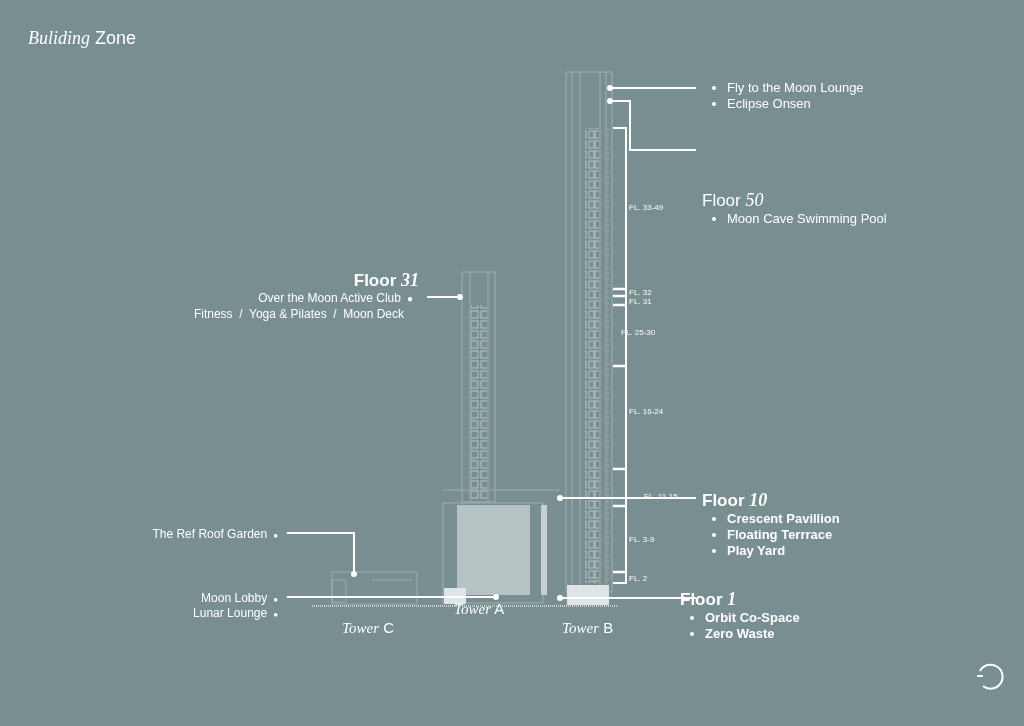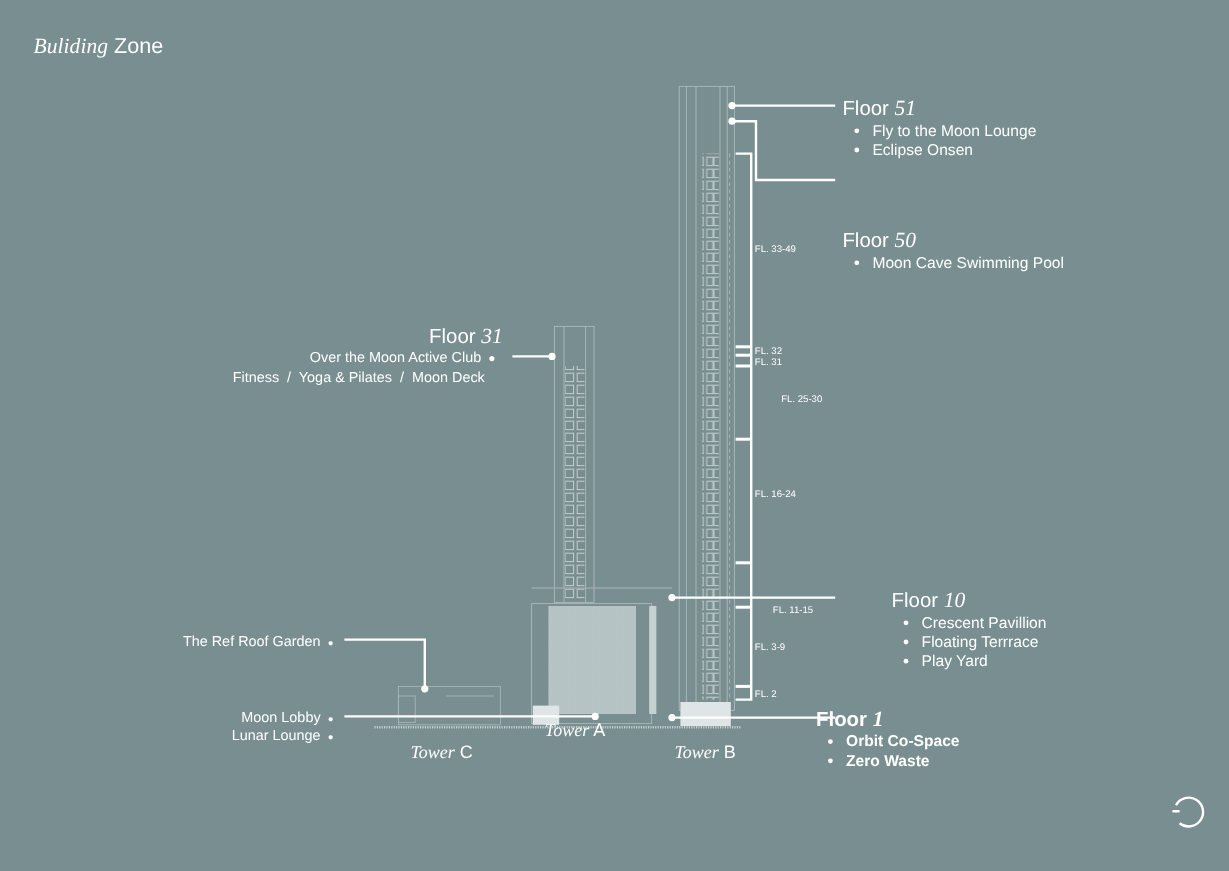--- a/index.html
+++ b/index.html
@@ -106,41 +106,37 @@
     <circle cx="610" cy="101" r="3"></circle>
     <circle cx="460" cy="297" r="3"></circle>
     <circle cx="560" cy="498" r="3"></circle>
     <circle cx="560" cy="598" r="3"></circle>
     <circle cx="354" cy="574" r="3"></circle>
     <circle cx="496" cy="597" r="3"></circle>
   </g>
 </svg>
 
 <div class="abs" style="left:702px;top:80px;">
-  <div class="fl-head">
-    <span>Floor</span>
-    <span class="num">51</span>
-  </div>
   <ul class="feat">
     <li>Fly to the Moon Lounge</li>
     <li>Eclipse Onsen</li>
   </ul>
 </div>
 
 <div class="abs" style="left:702px;top:142px;margin-top:48px;">
   <div class="fl-head">
     <span>Floor</span>
     <span class="num">50</span>
   </div>
   <ul class="feat">
     <li>Moon Cave Swimming Pool</li>
   </ul>
 </div>
 
-<div class="abs" style="left:743px;top:490px;">
+<div class="abs" style="left:702px;top:490px;font-weight:bold;">
   <div class="fl-head">
     <span>Floor</span>
     <span class="num">10</span>
   </div>
   <ul class="feat">
     <li>Crescent Pavillion</li>
     <li>Floating Terrrace</li>
     <li>Play Yard</li>
   </ul>
 </div>
@@ -149,21 +145,21 @@
   <div class="fl-head">
     <span>Floor</span>
     <span class="num">1</span>
   </div>
   <ul class="feat">
     <li>Orbit Co-Space</li>
     <li>Zero Waste</li>
   </ul>
 </div>
 
-<div class="abs" style="right:605px;top:270px;text-align:left;">
+<div class="abs" style="right:605px;top:270px;text-align:left;font-weight:bold;">
   <div class="fl-head">
     <span>Floor</span>
     <span class="num">31</span>
   </div>
 </div>
 <div class="abs left-lbl" style="right:611px;top:290px;">
   <span>Over the Moon Active Club</span><span style="font-size:10px;padding-left:6px;">●</span>
 </div>
 <div class="abs left-lbl" style="right:620px;top:306px;white-space:pre;">Fitness  /  Yoga &amp; Pilates  /  Moon Deck</div>
 
@@ -173,23 +169,23 @@
 <div class="abs left-lbl" style="right:746px;top:590px;">
   <span>Moon Lobby</span><span style="font-size:8px;padding-left:6px;">●</span>
 </div>
 <div class="abs left-lbl" style="right:746px;top:605px;">
   <span>Lunar Lounge</span><span style="font-size:8px;padding-left:6px;">●</span>
 </div>
 
 <div class="abs fl-small" style="left:629px;top:203px;">FL. 33-49</div>
 <div class="abs fl-small" style="left:629px;top:288px;">FL. 32</div>
 <div class="abs fl-small" style="left:629px;top:297px;">FL. 31</div>
-<div class="abs fl-small" style="left:651px;top:328px;text-align:right;">FL. 25-30</div>
+<div class="abs fl-small" style="left:621px;top:328px;text-align:right;">FL. 25-30</div>
 <div class="abs fl-small" style="left:629px;top:407px;">FL. 16-24</div>
-<div class="abs fl-small" style="left:629px;top:504px;padding-left:15px;">FL. 11-15</div>
+<div class="abs fl-small" style="left:629px;top:492px;padding-left:15px;">FL. 11-15</div>
 <div class="abs fl-small" style="left:629px;top:535px;">FL. 3-9</div>
 <div class="abs fl-small" style="left:629px;top:574px;">FL. 2</div>
 
 <div class="abs tower-lbl" style="left:342px;top:619px;">
   <span class="it">Tower</span>
   <span>C</span>
 </div>
 <div class="abs tower-lbl" style="left:454px;top:600px;">
   <span class="it">Tower</span>
   <span>A</span>

